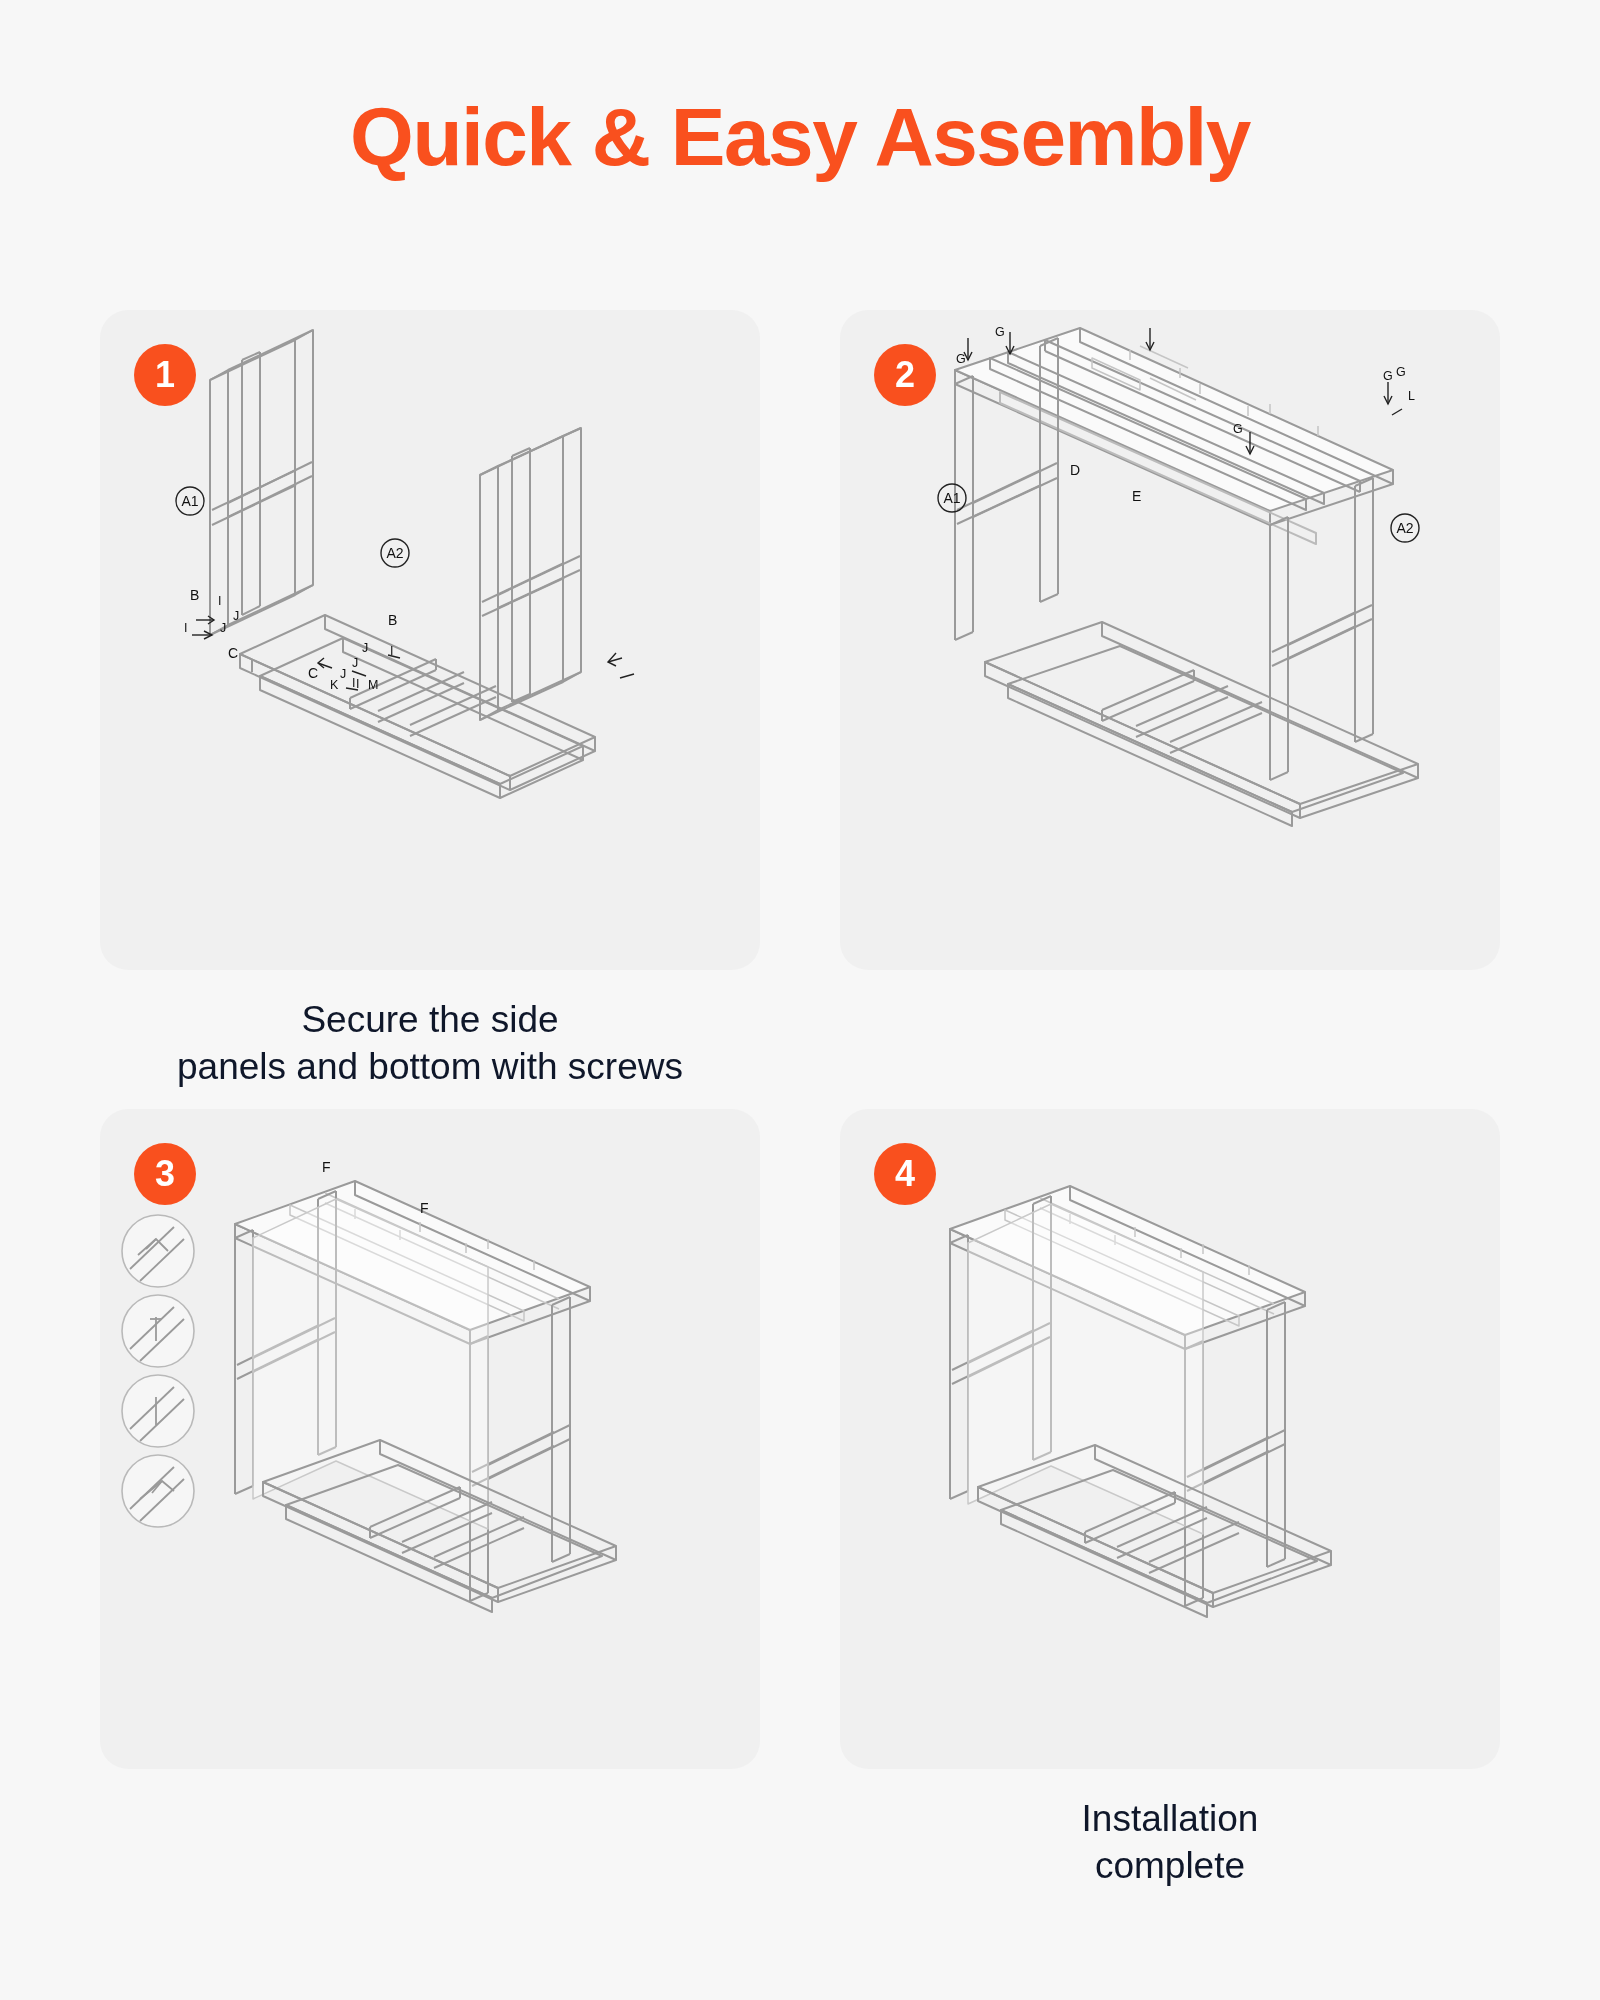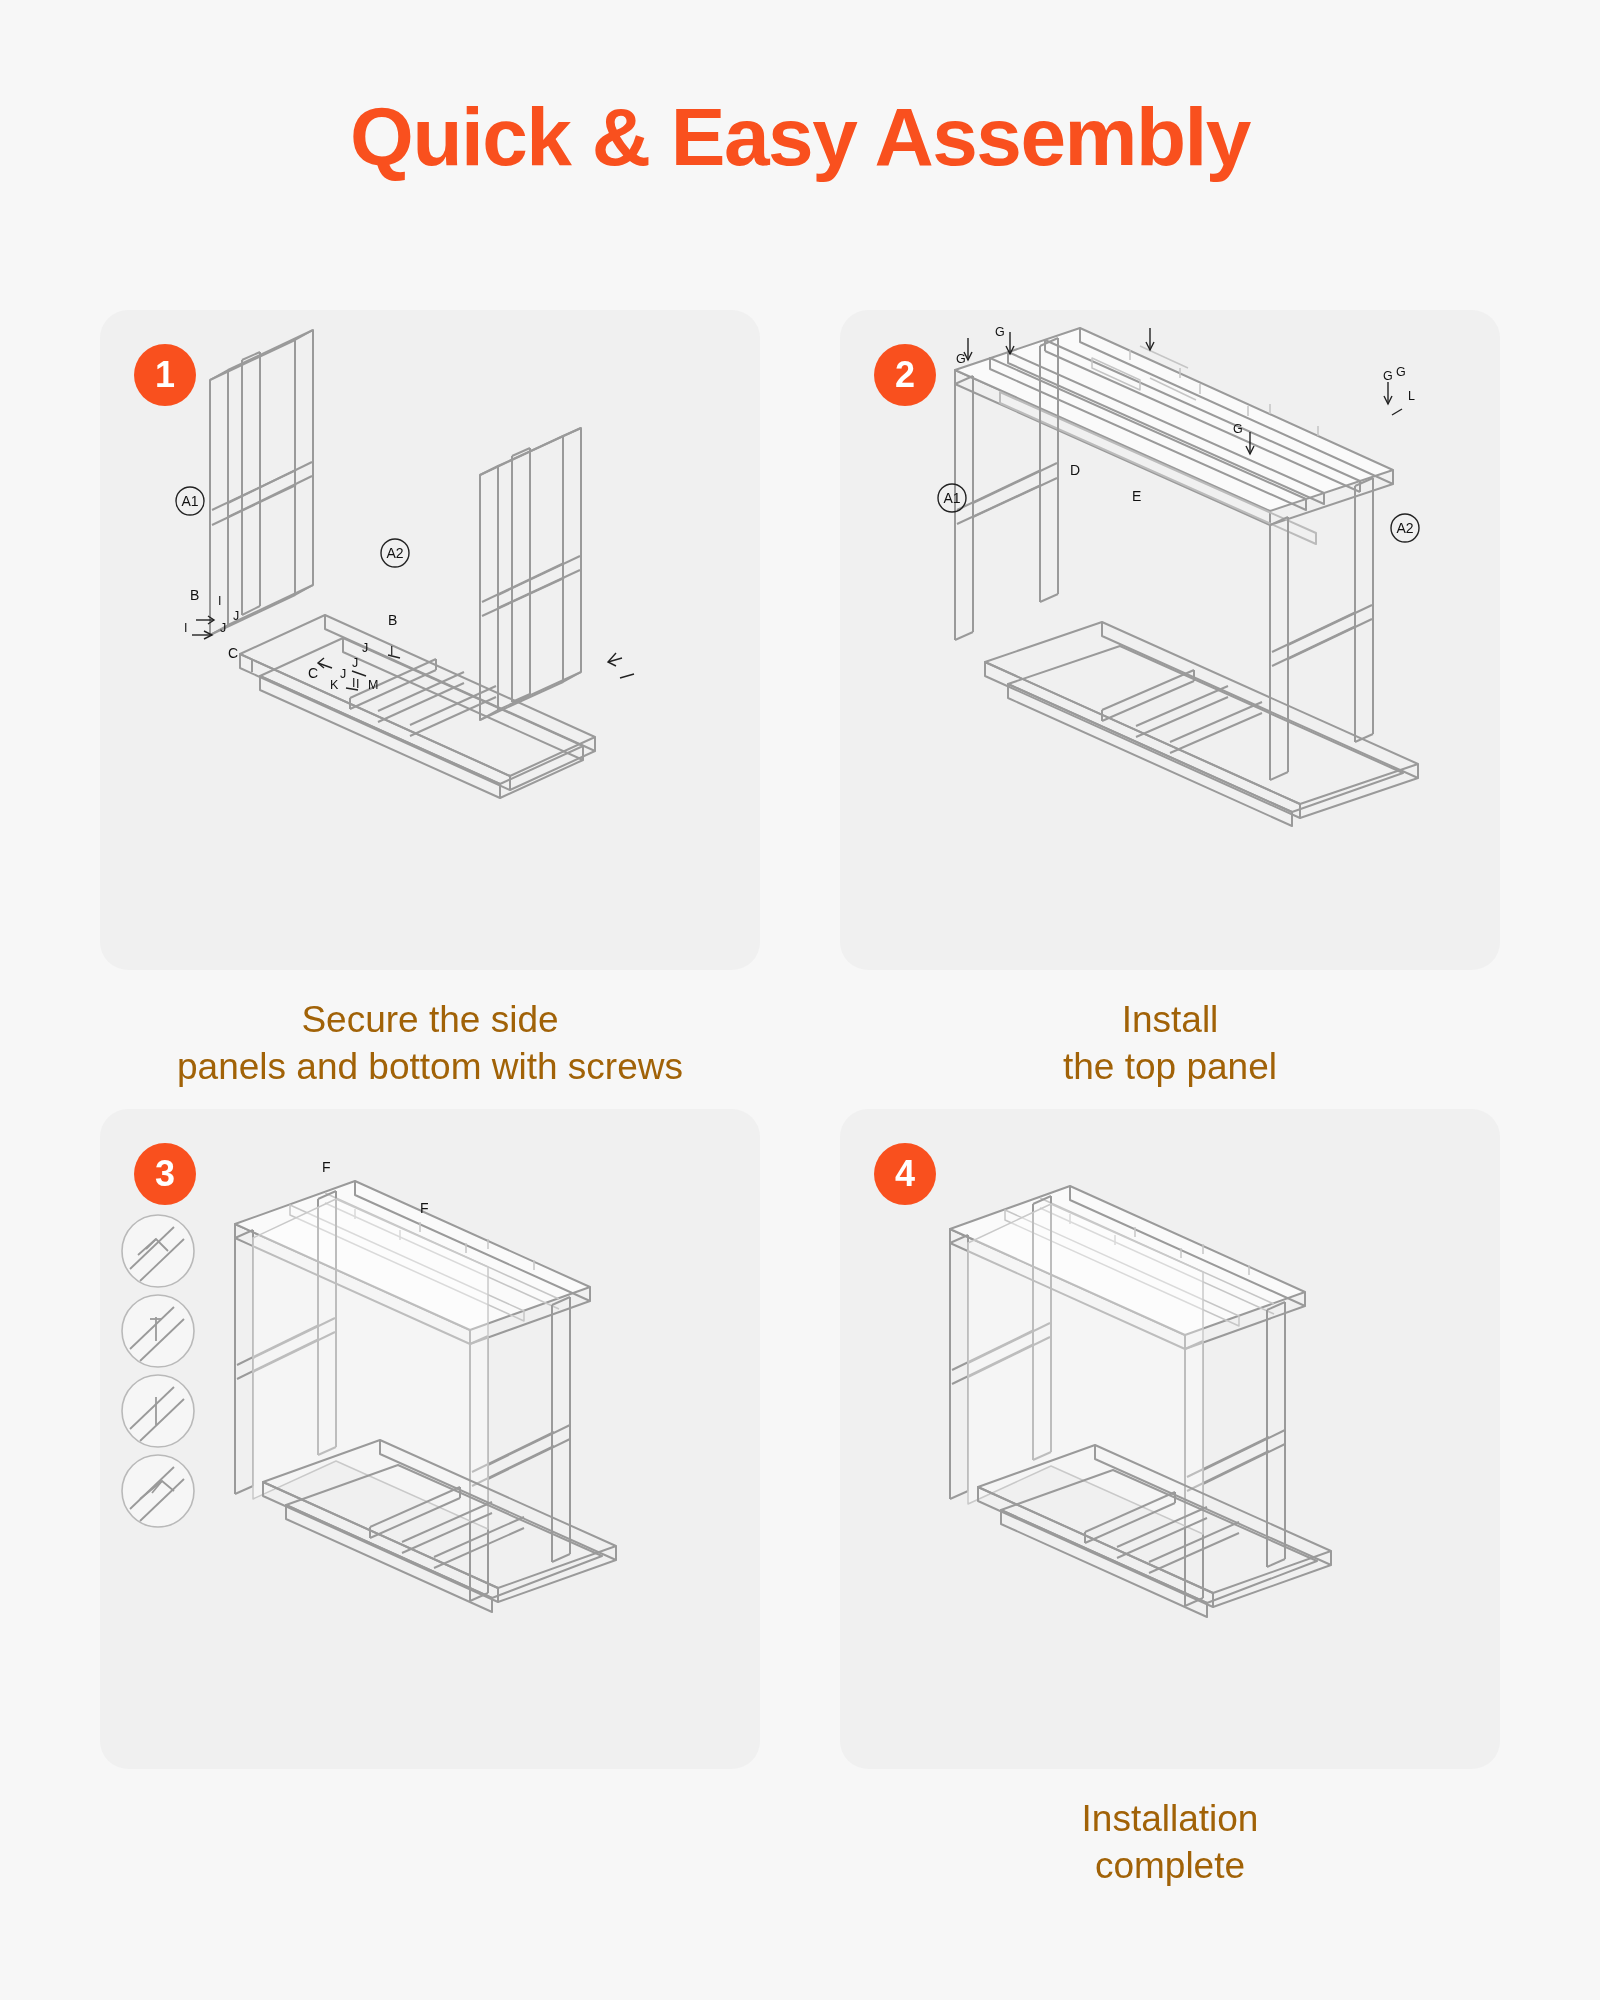--- a/index.html
+++ b/index.html
@@ -67,21 +67,21 @@
     display: flex;
     align-items: center;
     justify-content: center;
     z-index: 5;
   }
   .caption {
     margin-top: 26px;
     text-align: center;
     font-size: 37px;
     line-height: 1.28;
-    color: #a16207;
+    color: #0f172a;
     white-space: pre-line;
   }
   svg.art {
     position: absolute;
     inset: 0;
     width: 660px;
     height: 660px;
   }
   .lbl {
     font-family: "Liberation Sans", sans-serif;
@@ -306,22 +306,20 @@
           <g class="lbl-sm">
             <text x="155" y="26">G</text>
             <text x="116" y="53">G</text>
             <text x="543" y="70">G</text>
             <text x="393" y="123">G</text>
             <text x="556" y="66">G</text>
             <text x="568" y="90">L</text>
           </g>
         </svg>
       </div>
-      <div class="caption">Install
-the top panel</div>
     </div>
 
     <div class="step">
       <div class="panel">
         <div class="badge">3</div>
         <svg class="art" viewBox="0 0 660 660">
 
           <g>
             <g stroke="#b9b9b9" stroke-width="1.6" fill="#f6f6f6">
               <circle cx="58" cy="142" r="36"></circle>

